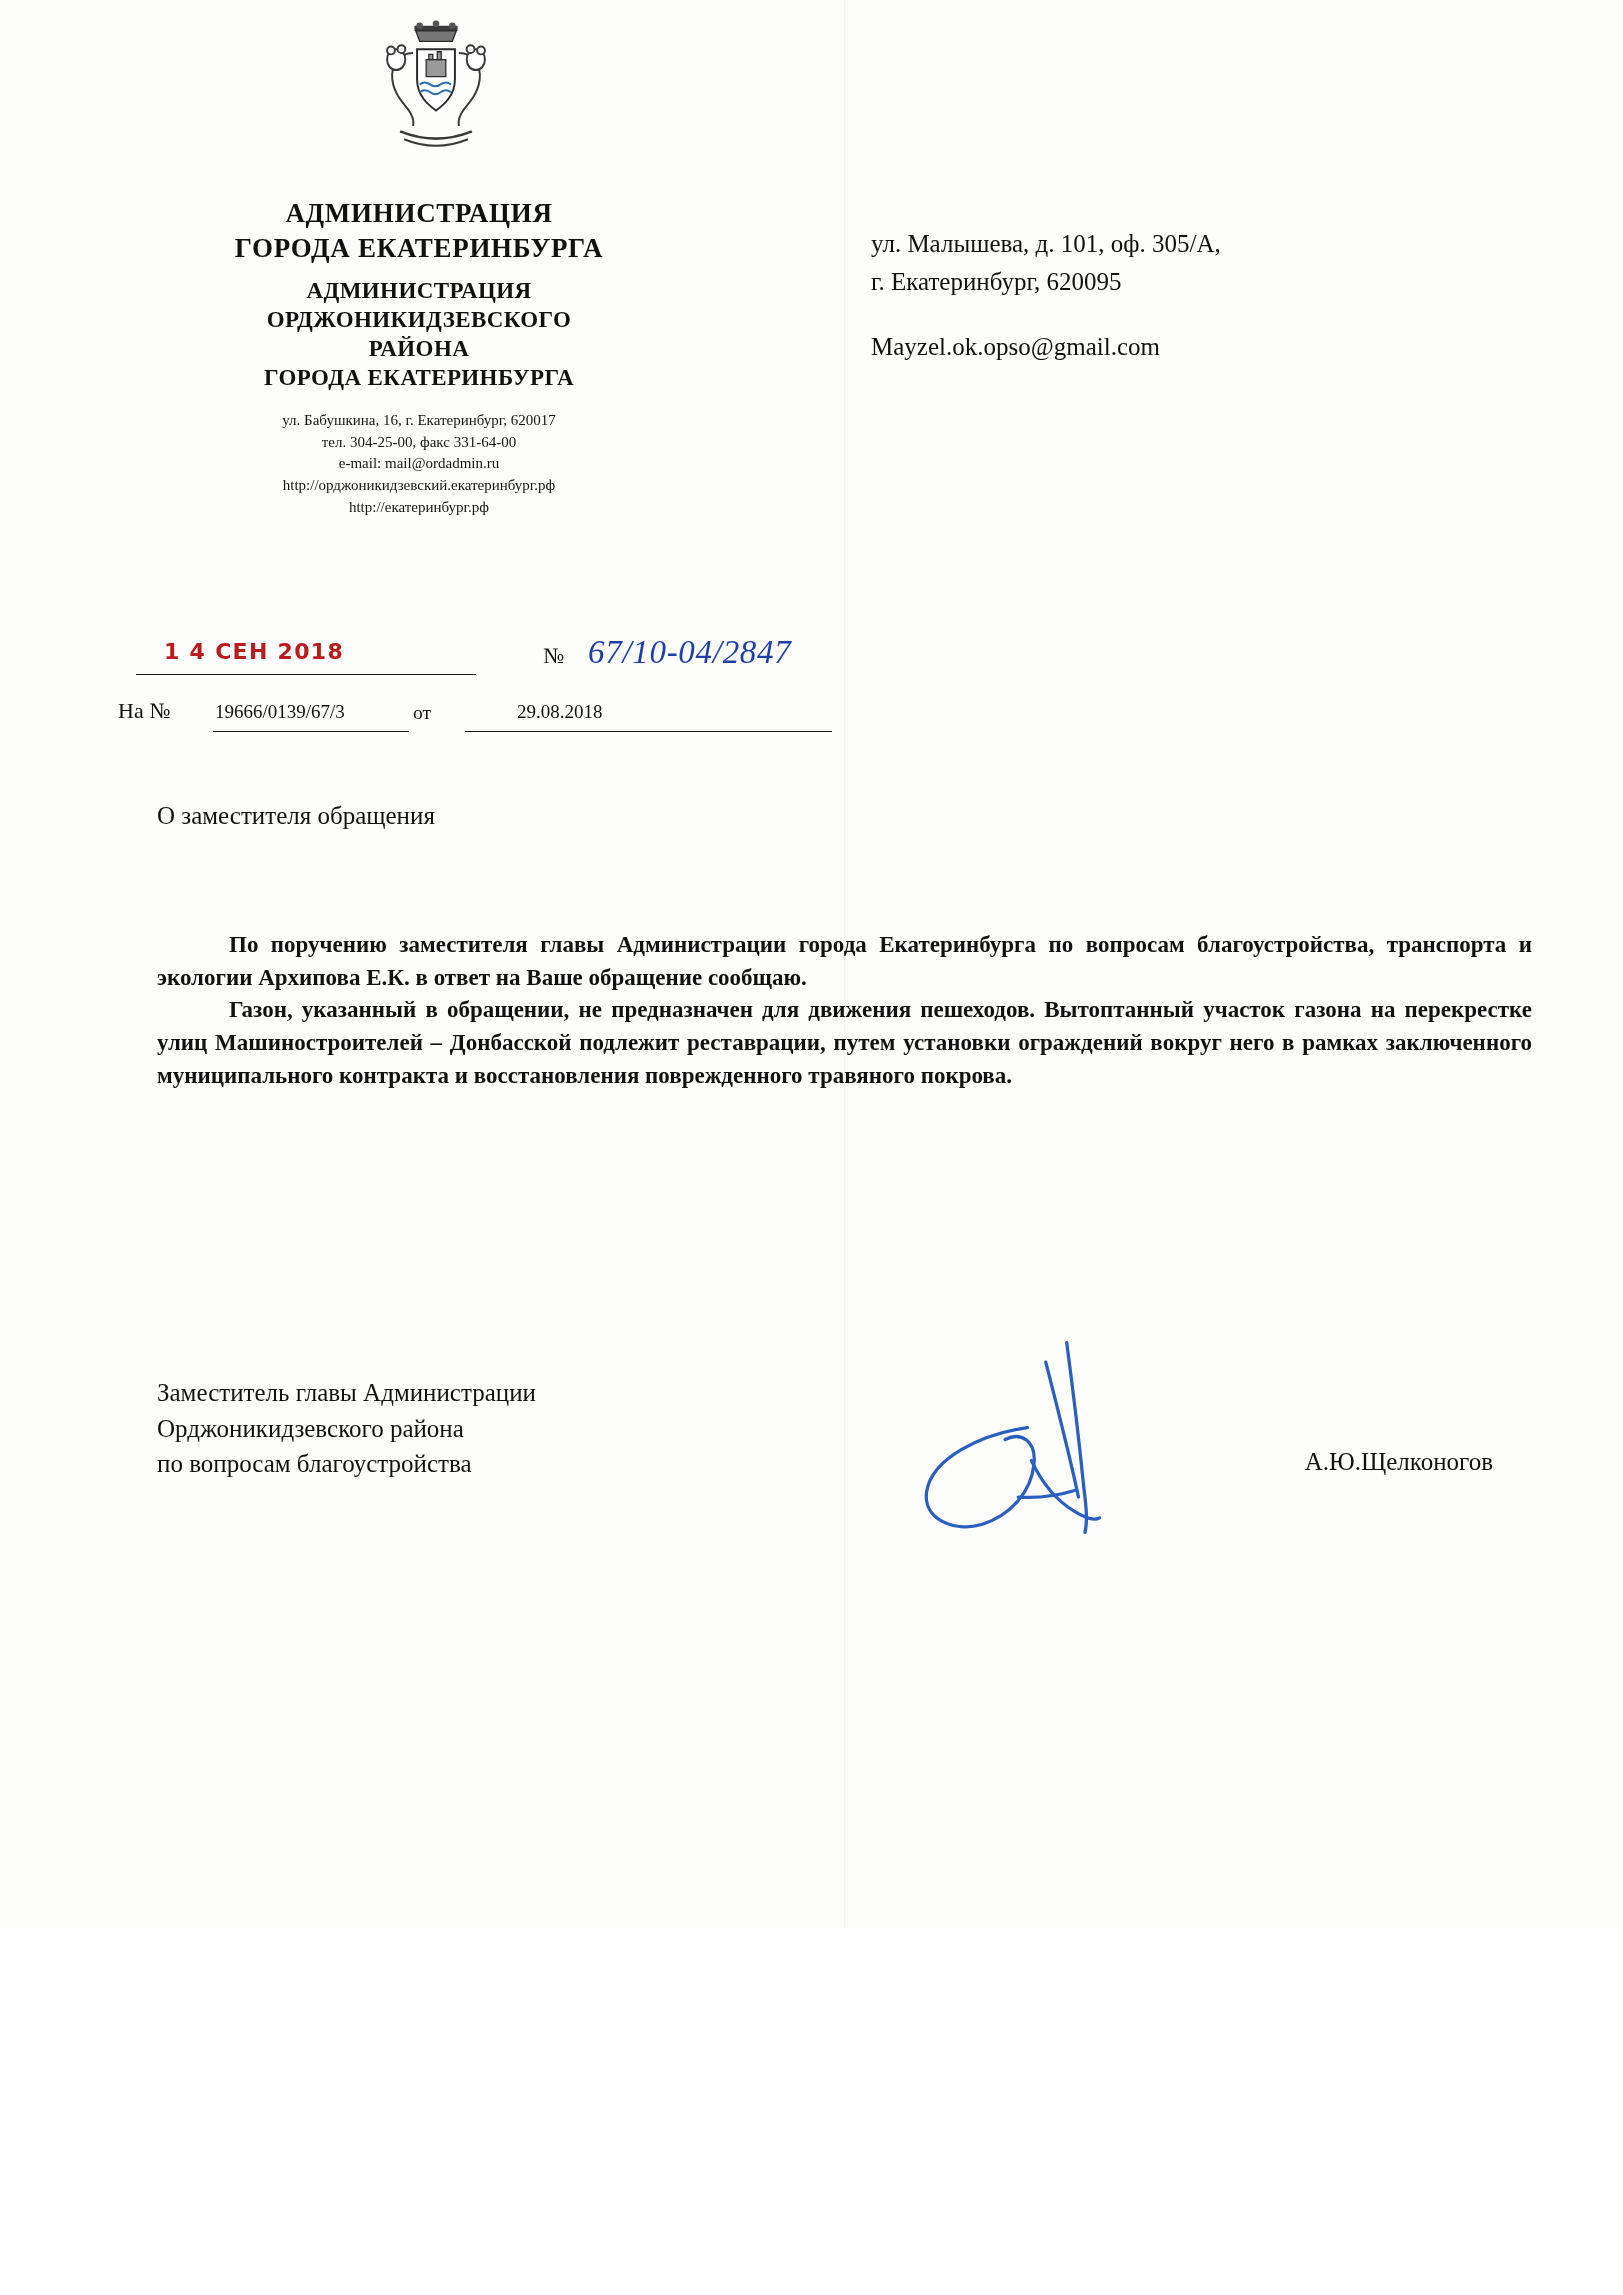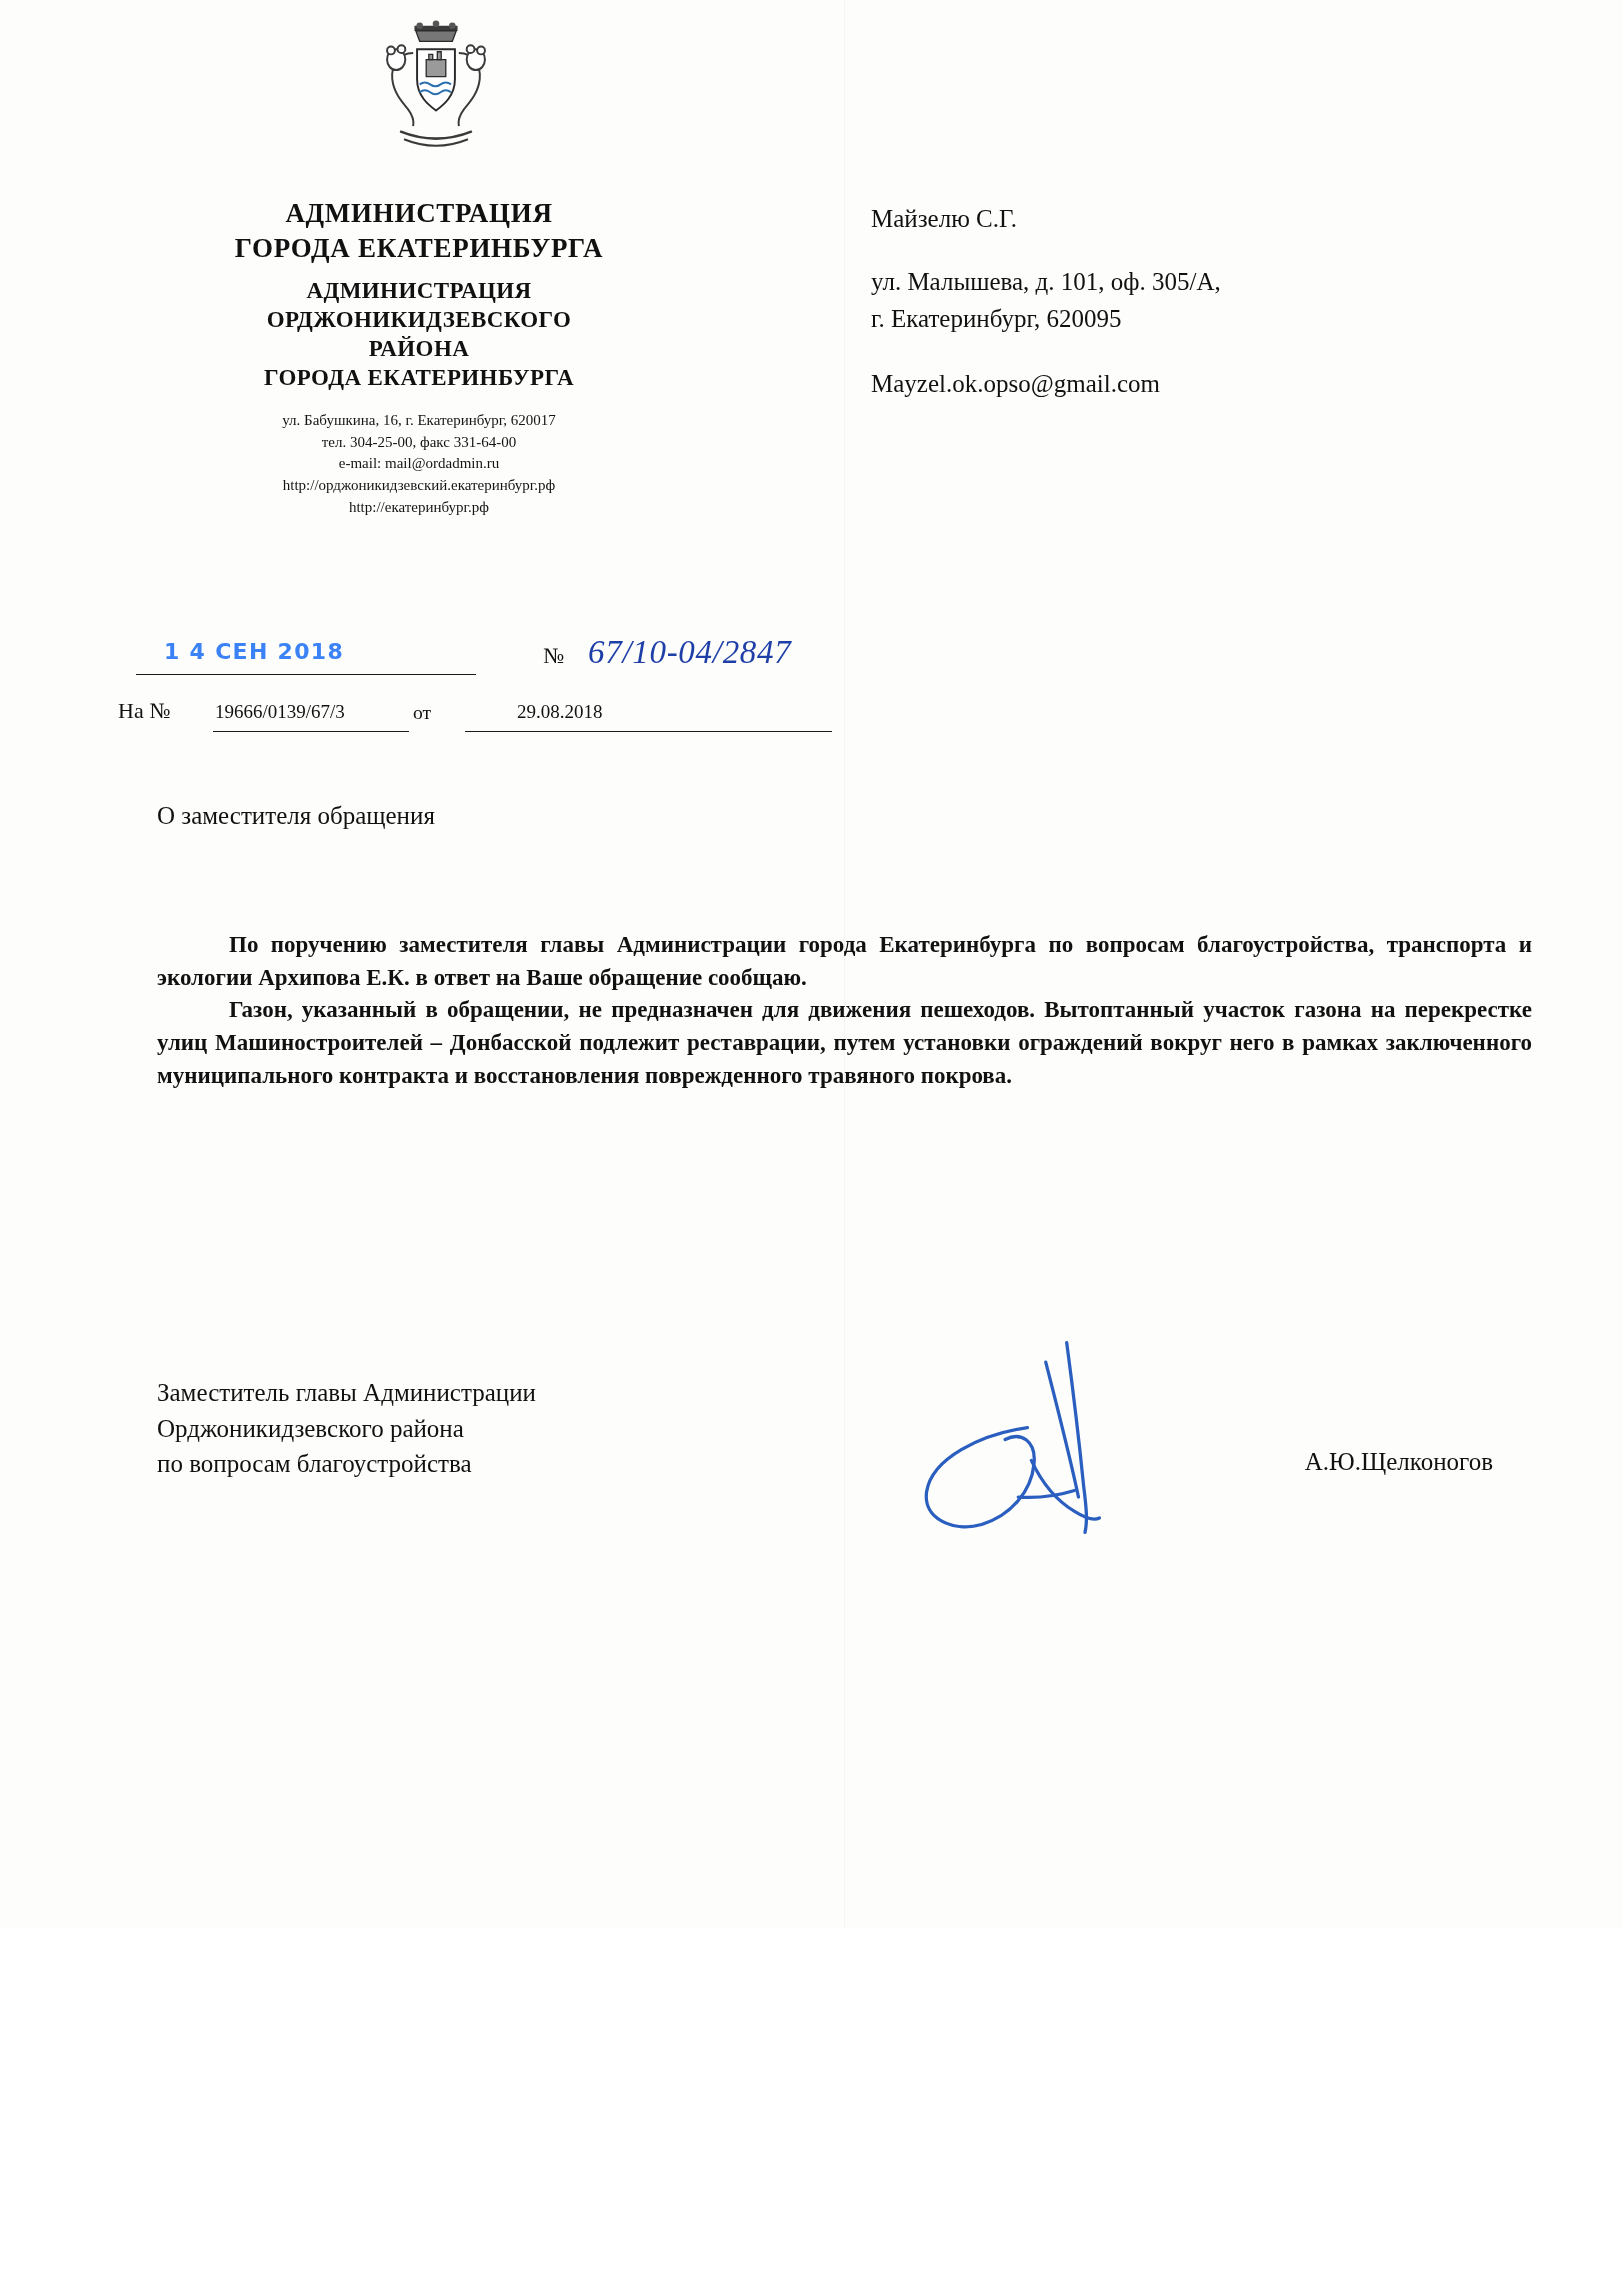--- a/index.html
+++ b/index.html
@@ -88,21 +88,21 @@
     height: 46px;
   }
   .date-stamp {
     position: absolute;
     left: 46px;
     top: 1.3px;
     font-family: "DejaVu Sans", sans-serif;
     font-size: 22px;
     font-weight: bold;
     letter-spacing: 1.3px;
-    color: #3b82f6;
+    color: #b91c1c;
   }
   .rule-1 {
     position: absolute;
     left: 18.3px;
     top: 36px;
     width: 340px;
     border-bottom: 1.3px solid #1a1a1a;
   }
   .num-sign {
     position: absolute;
@@ -297,21 +297,20 @@
     <div class="org-contacts">
       <div>ул. Бабушкина, 16, г. Екатеринбург, 620017</div>
       <div>тел. 304-25-00, факс 331-64-00</div>
       <div>e-mail: mail@ordadmin.ru</div>
       <div>http://орджоникидзевский.екатеринбург.рф</div>
       <div>http://екатеринбург.рф</div>
     </div>
   </div>
 
   <div class="addressee">
-    <div class="addr-line">Майзелю С.Г.</div>
     <div class="addr-gap"></div>
     <div class="addr-line">ул. Малышева, д. 101, оф. 305/А,</div>
     <div class="addr-line">г. Екатеринбург, 620095</div>
     <div class="email">Mayzel.ok.opso@gmail.com</div>
   </div>
 
   <div class="ref-block">
     <div class="ref-row-1">
       <div class="date-stamp">1 4 СЕН 2018</div>
       <div class="rule-1"></div>

